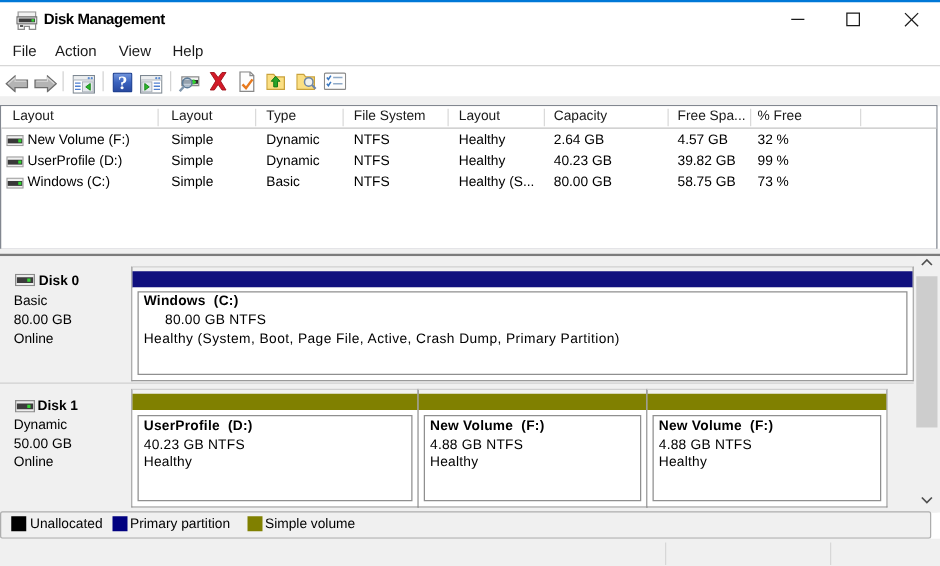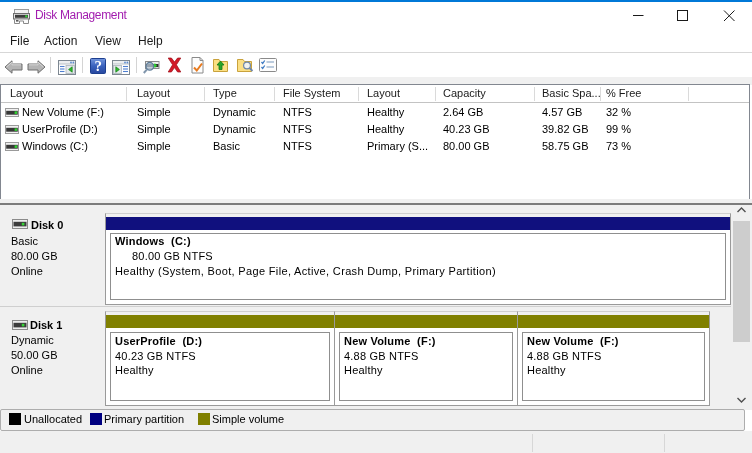--- a/index.html
+++ b/index.html
@@ -7,21 +7,21 @@
   body { font-family:"Liberation Sans", sans-serif; background:#ffffff; position:relative; color:#000; }
   .abs { position:absolute; }
   .t11 { font-size:11px; line-height:14px; white-space:nowrap; }
   .t12 { font-size:12px; line-height:15px; white-space:nowrap; letter-spacing:-0.1px; }
   .b { font-weight:bold; }
   .pt { letter-spacing:0.2px; }
 
   
   #topline { left:0; top:0; width:752px; height:2px; background:#0078d7; }
   #titlebar { left:0; top:2px; width:752px; height:28px; background:#fff; }
-  #title { left:35px; top:8px; font-size:12px; letter-spacing:-0.35px; color:#a21caf; }
+  #title { left:35px; top:8px; font-size:12px; letter-spacing:-0.35px; color:#000000;font-weight:bold; }
 
   
   #menubar { left:0; top:30px; width:752px; height:23px; background:#fff; border-bottom:1px solid #d7d7d7; }
   .menuitem { top:34px; font-size:12px; color:#1a1a1a; }
 
   
   #toolbar { left:0; top:54px; width:752px; height:23px; background:#fff; }
   .tbsep { top:57px; width:1px; height:16px; background:#d4d4d4; }
   #gap { left:0; top:77px; width:752px; height:8px; background:#f0f0f0; }
 
@@ -187,21 +187,21 @@
 <div class="abs hsep" style="left:435px"></div>
 <div class="abs hsep" style="left:534px"></div>
 <div class="abs hsep" style="left:600px"></div>
 <div class="abs hsep" style="left:688px"></div>
 <div class="abs hcell" style="left:10px">Layout</div>
 <div class="abs hcell" style="left:137px">Layout</div>
 <div class="abs hcell" style="left:213px">Type</div>
 <div class="abs hcell" style="left:283px">File System</div>
 <div class="abs hcell" style="left:367px">Layout</div>
 <div class="abs hcell" style="left:443px">Capacity</div>
-<div class="abs hcell" style="left:542px">Basic Spa...</div>
+<div class="abs hcell" style="left:542px">Free Spa...</div>
 <div class="abs hcell" style="left:606px">% Free</div>
 
 <svg class="abs" style="left:5px;top:108px" width="14" height="9" viewBox="0 0 14 9">
   <rect x="0.5" y="0.5" width="13" height="8" fill="#f0f0f0" stroke="#9a9a9a"></rect>
   <rect x="1.2" y="2.8" width="11.6" height="3.9" fill="#383838"></rect>
   <rect x="9.6" y="3.4" width="2.5" height="2.5" fill="#2fd42f"></rect>
 </svg>
 <div class="abs cell" style="left:22px;top:106px">New Volume (F:)</div>
 <div class="abs cell" style="left:137px;top:106px">Simple</div>
 <div class="abs cell" style="left:213px;top:106px">Dynamic</div>
@@ -227,21 +227,21 @@
 
 <svg class="abs" style="left:5px;top:142px" width="14" height="9" viewBox="0 0 14 9">
   <rect x="0.5" y="0.5" width="13" height="8" fill="#f0f0f0" stroke="#9a9a9a"></rect>
   <rect x="1.2" y="2.8" width="11.6" height="3.9" fill="#383838"></rect>
   <rect x="9.6" y="3.4" width="2.5" height="2.5" fill="#2fd42f"></rect>
 </svg>
 <div class="abs cell" style="left:22px;top:140px">Windows (C:)</div>
 <div class="abs cell" style="left:137px;top:140px">Simple</div>
 <div class="abs cell" style="left:213px;top:140px">Basic</div>
 <div class="abs cell" style="left:283px;top:140px">NTFS</div>
-<div class="abs cell" style="left:367px;top:140px">Primary (S...</div>
+<div class="abs cell" style="left:367px;top:140px">Healthy (S...</div>
 <div class="abs cell" style="left:443px;top:140px">80.00 GB</div>
 <div class="abs cell" style="left:542px;top:140px">58.75 GB</div>
 <div class="abs cell" style="left:606px;top:140px">73 %</div>
 
 <div class="abs" id="div1"></div>
 <div class="abs" id="div2"></div>
 <div class="abs" id="pane"></div>
 
 <svg class="abs" style="left:12px;top:219px" width="16" height="10" viewBox="0 0 16 10">
   <rect x="0.5" y="0.5" width="15" height="9" fill="#ececec" stroke="#8a8a8a"></rect>

